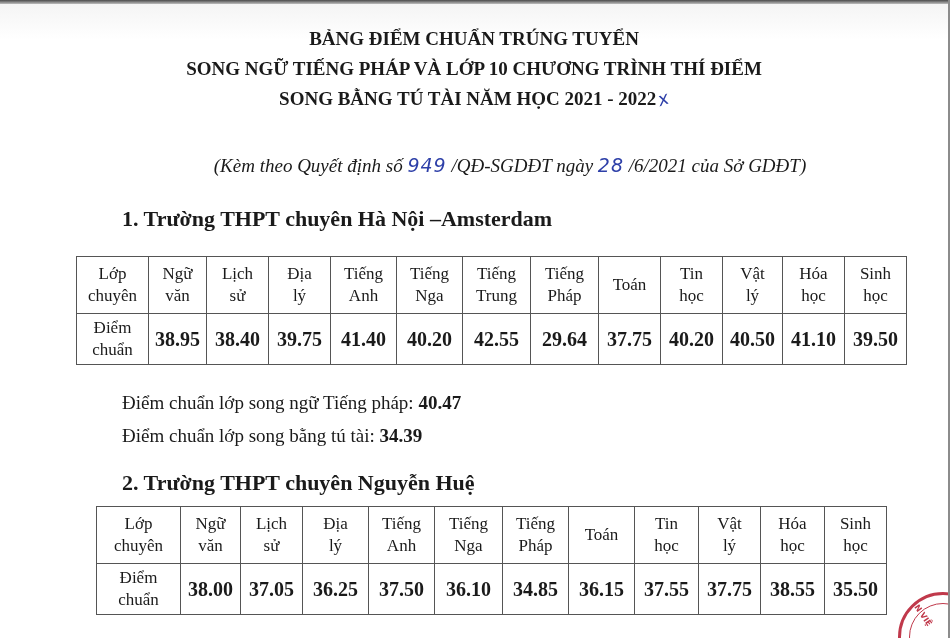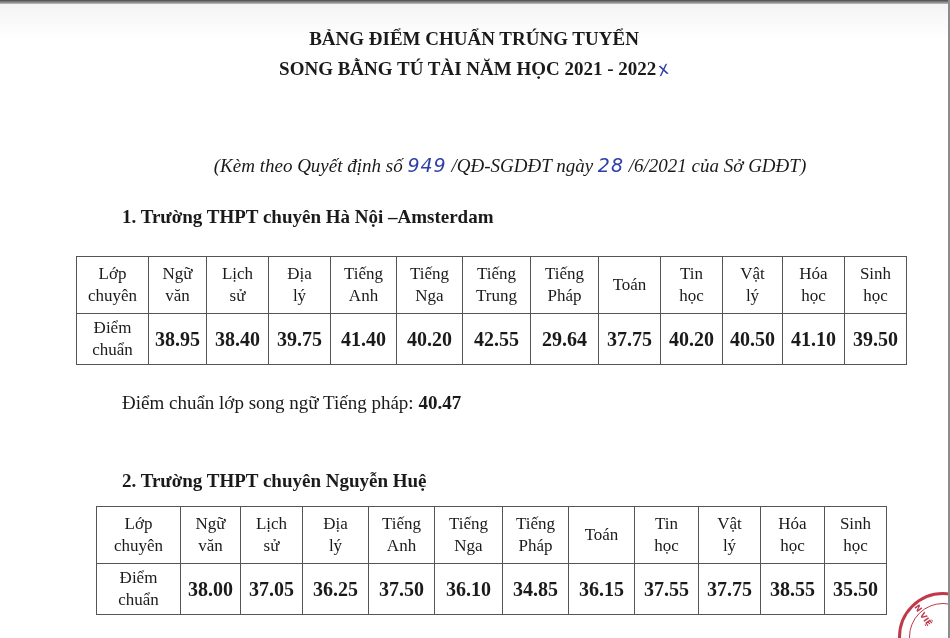--- a/index.html
+++ b/index.html
@@ -34,21 +34,21 @@
     }
     .subtitle {
       position: absolute; left: 0; top: 154px; width: 948px; text-align: center;
       font-style: italic; font-size: 19px; white-space: nowrap; padding-left: 36px;
     }
     .hand {
       color: #2d3fa8; font-family: "DejaVu Sans", sans-serif; font-style: italic;
       font-size: 19px; letter-spacing: 1px;
     }
     .section-title {
-      position: absolute; font-weight: bold; font-size: 19px; white-space: nowrap;
+      position: absolute; font-weight: bold; font-size: 22px; white-space: nowrap;
     }
     table.scores {
       position: absolute; border-collapse: collapse; table-layout: fixed;
       font-size: 17px;
     }
     table.scores td {
       border: 1px solid #555; text-align: center; vertical-align: middle;
       line-height: 22px; padding: 0;
     }
     table.scores tr.head td { height: 56px; }
@@ -73,20 +73,21 @@
     }
   </style>
 </head>
 <body>
 
 <div class="page">
   <div class="topbar"></div>
 
   <div class="title-block" style="top:24px;">
     <div class="title-line">BẢNG ĐIỂM CHUẨN TRÚNG TUYỂN</div>
+    <div class="title-line">SONG NGỮ TIẾNG PHÁP VÀ LỚP 10 CHƯƠNG TRÌNH THÍ ĐIỂM</div>
     <div class="title-line"><span>SONG BẰNG TÚ TÀI NĂM HỌC 2021 - 2022</span><span class="sign-mark">x</span></div>
   </div>
 
   <div class="subtitle"><span>(Kèm theo Quyết định số </span><span class="hand">949</span><span> /QĐ-SGDĐT ngày </span><span class="hand">28</span><span> /6/2021 của Sở GDĐT)</span></div>
 
   <div class="section-title" style="left:122px; top:206px;">1. Trường THPT chuyên Hà Nội –Amsterdam</div>
 
   <table class="scores" style="left:76px; top:256px; width:830px;">
     <colgroup>
       <col style="width:72px">
@@ -172,20 +173,21 @@
       <td class="val">37.75</td>
       <td class="val">40.20</td>
       <td class="val">40.50</td>
       <td class="val">41.10</td>
       <td class="val">39.50</td>
     </tr>
   </tbody>
     </table>
 
   <div class="note" style="left:122px; top:392px;"><span>Điểm chuẩn lớp song ngữ Tiếng pháp: </span><b>40.47</b></div>
+  <div class="note" style="left:122px; top:425px;"><span>Điểm chuẩn lớp song bằng tú tài: </span><b>34.39</b></div>
 
   <div class="section-title" style="left:122px; top:470px;">2. Trường THPT chuyên Nguyễn Huệ</div>
 
   <table class="scores" style="left:96px; top:506px; width:790px;">
     <colgroup>
       <col style="width:84px">
         <col style="width:60px">
         <col style="width:62px">
         <col style="width:66px">
       <col style="width:66px">

